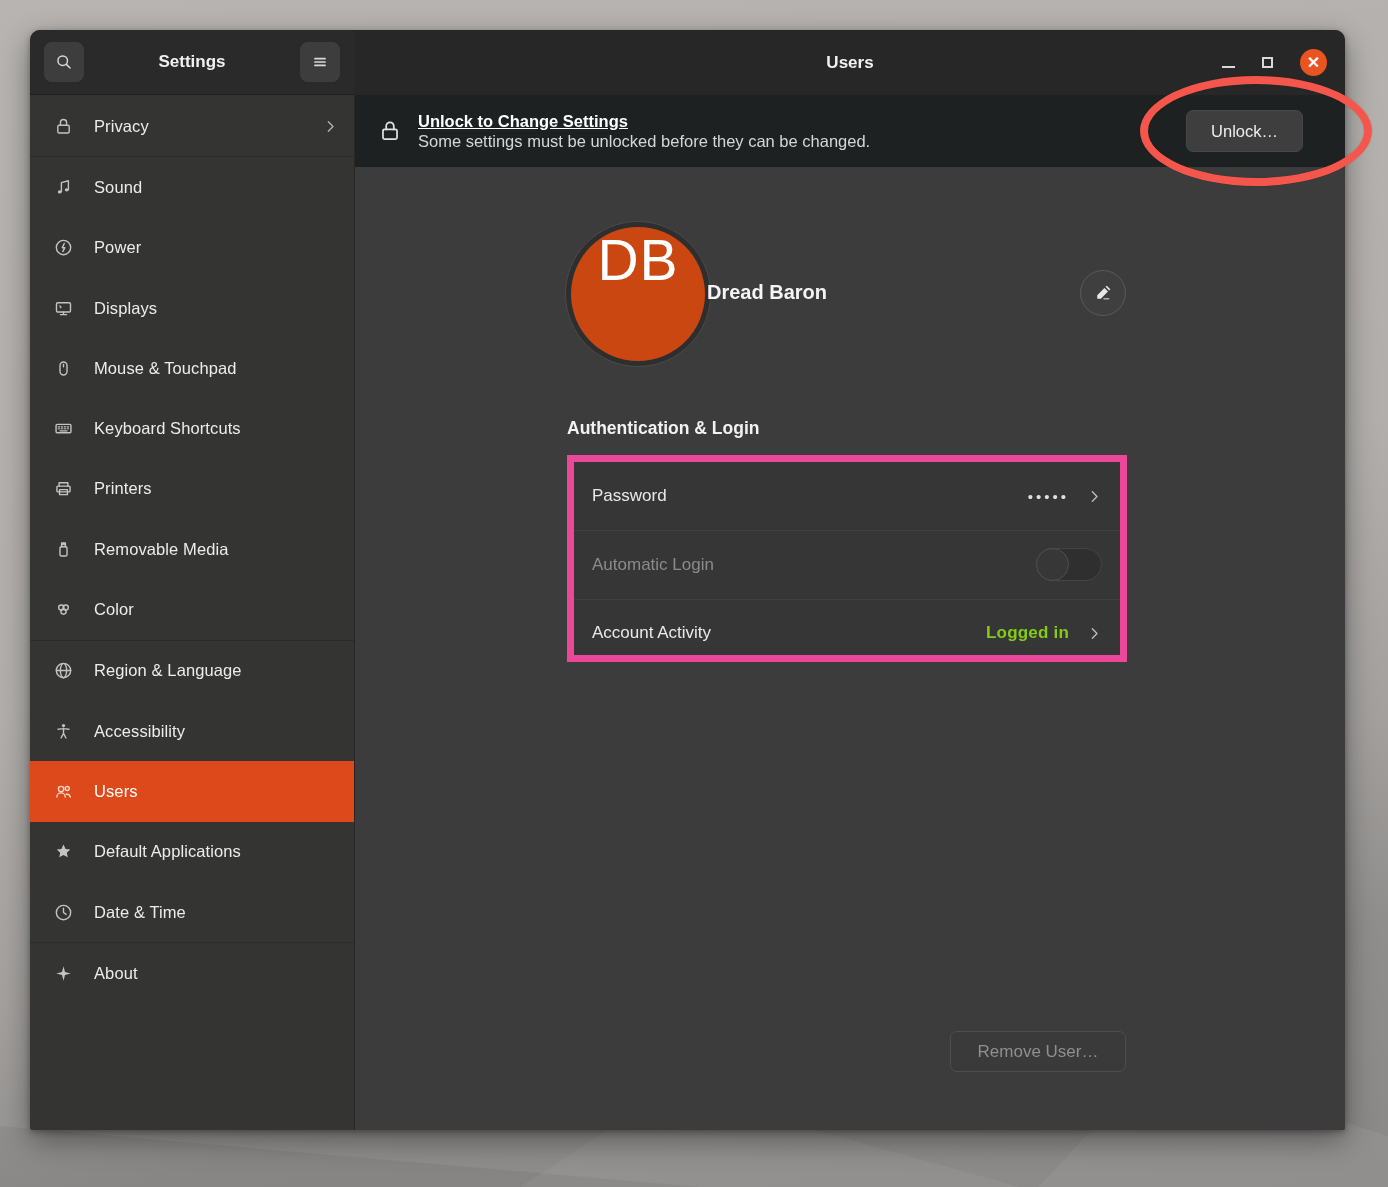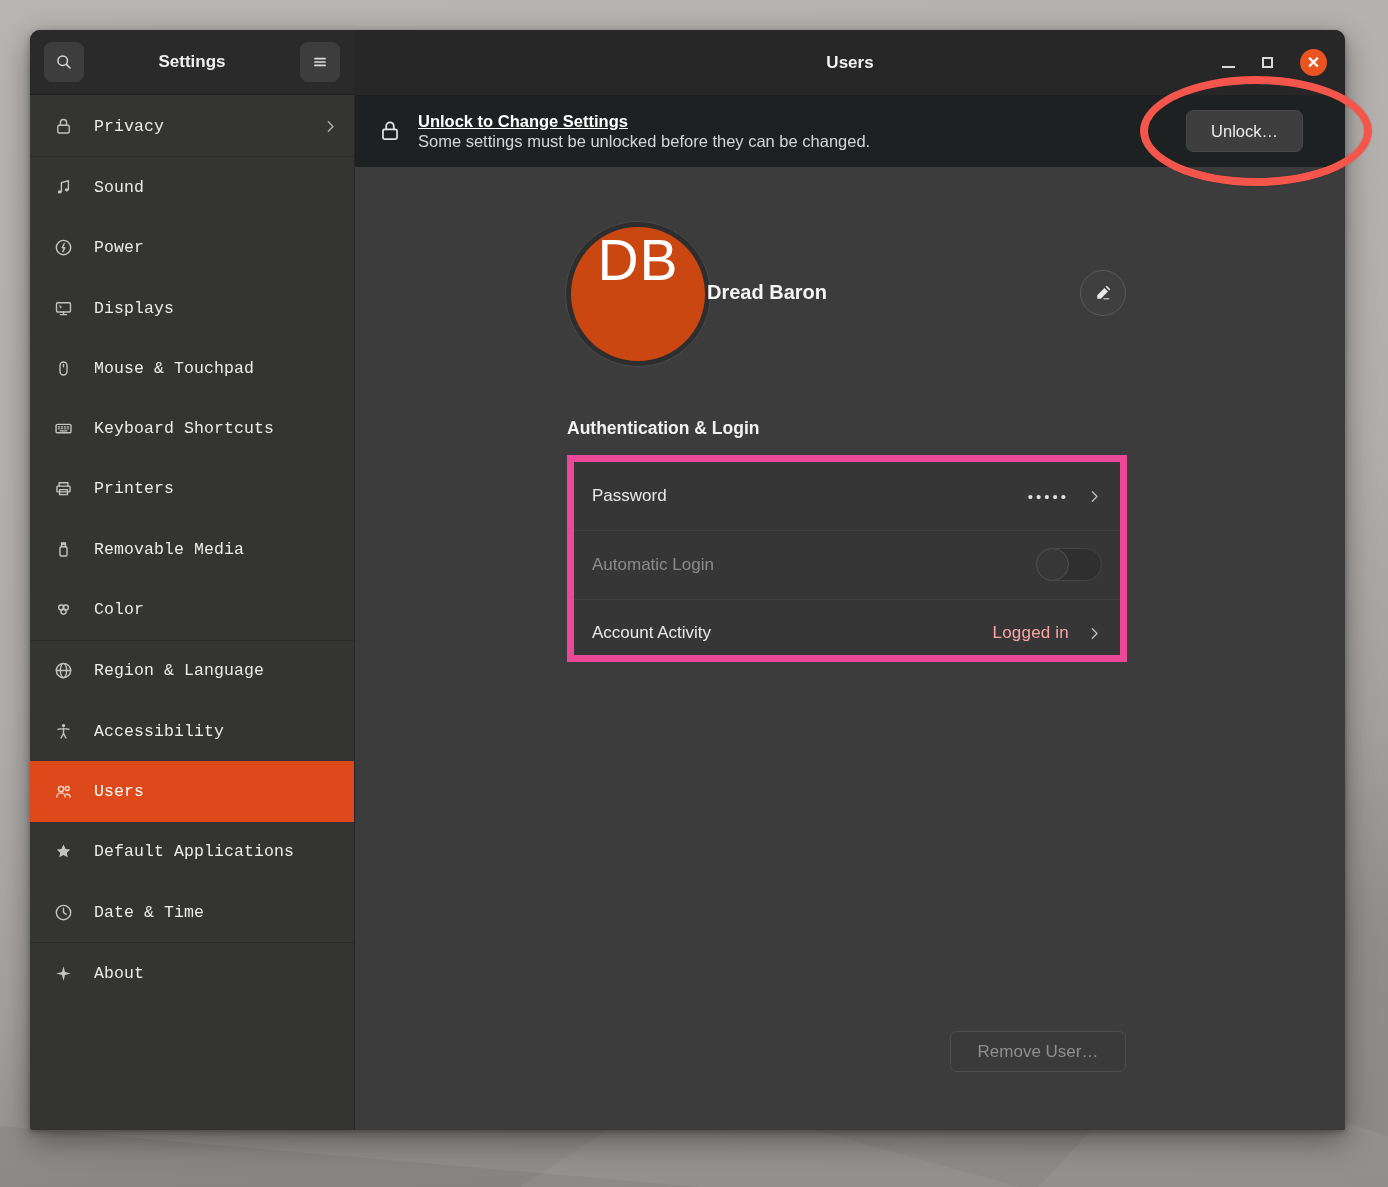--- a/index.html
+++ b/index.html
@@ -23,21 +23,21 @@
   
   .sidebar { width:325px; background:#343432; display:flex; flex-direction:column;
     border-right:1px solid #272725; }
   .sidebar-header { height:65px; flex:0 0 65px; background:#2a2a2a; border-bottom:1px solid #1e1e1e;
     display:flex; align-items:center; justify-content:space-between; padding:0 14px; }
   .icon-btn { width:40px; height:40px; background:#3d3d3d; border-radius:8px;
     display:flex; align-items:center; justify-content:center; color:#d9d9d9; cursor:pointer; }
   .sidebar-title { font-weight:bold; font-size:17px; color:#f1f1f1; }
   .side-list { flex:1; overflow:hidden; padding-top:1px; }
   .side-row { height:60.3px; display:flex; align-items:center; gap:19px;
-    padding:0 16px 0 21px; color:#ececec; cursor:pointer;font-family:Liberation Mono, monospace; }
+    padding:0 16px 0 21px; color:#ececec; cursor:pointer; }
   .side-row .ico { width:24px; height:24px; display:flex; align-items:center; justify-content:center;
     color:#c3c3c1; flex:0 0 24px; }
   .side-row .lbl { flex:1; font-size:16.5px; letter-spacing:.1px; }
   .side-row .chev { color:#b3b3b3; display:flex; align-items:center; }
   .side-row.selected { background:#de491b; }
   .side-row.selected .ico { color:#ffd9c9; }
   .side-row.selected .lbl { color:#ffffff; }
   .side-sep { height:1px; background:#2b2b29; }
 
   
@@ -79,21 +79,21 @@
 
   .section-title { position:absolute; left:212px; top:251px; color:#f2f2f2;
     font-size:17.5px; font-weight:bold; }
   .auth-card { position:absolute; left:212px; top:288px; width:560px; height:207px;
     background:#363636; border:7px solid #ec4899; }
   .auth-row { height:68.3px; display:flex; align-items:center; padding:0 18px; gap:18px; }
   .auth-row + .auth-row { border-top:1px solid #404040; }
   .auth-row .rl { flex:1; color:#e9e9e9; font-size:17px; }
   .auth-row.disabled .rl { color:#8b8b8b; }
   .auth-row .rv { color:#e0e0e0; font-size:15px; letter-spacing:3px; }
-  .auth-row .rv.muted { color:#fca5a5; font-size:17px; letter-spacing:.2px; }
+  .auth-row .rv.muted { color:#84cc16; font-size:17px; letter-spacing:.2px;font-weight:bold; }
   .auth-row .chev { color:#bdbdbd; display:flex; align-items:center; }
 
   .toggle { width:66px; height:33px; border-radius:17px; background:#2f2f2f;
     border:1px solid #454545; position:relative; cursor:pointer; }
   .toggle .knob { position:absolute; left:-1px; top:-1px; width:33px; height:33px;
     border-radius:50%; background:#373737; border:1px solid #505050; }
 
   .remove-btn { position:absolute; left:595px; top:864px; width:176px; height:41px;
     background:#3a3a3a; border:1px solid #4e4e4e; border-radius:7px; color:#8f8f8f;
     font-size:17px; display:flex; align-items:center; justify-content:center; cursor:pointer; }

